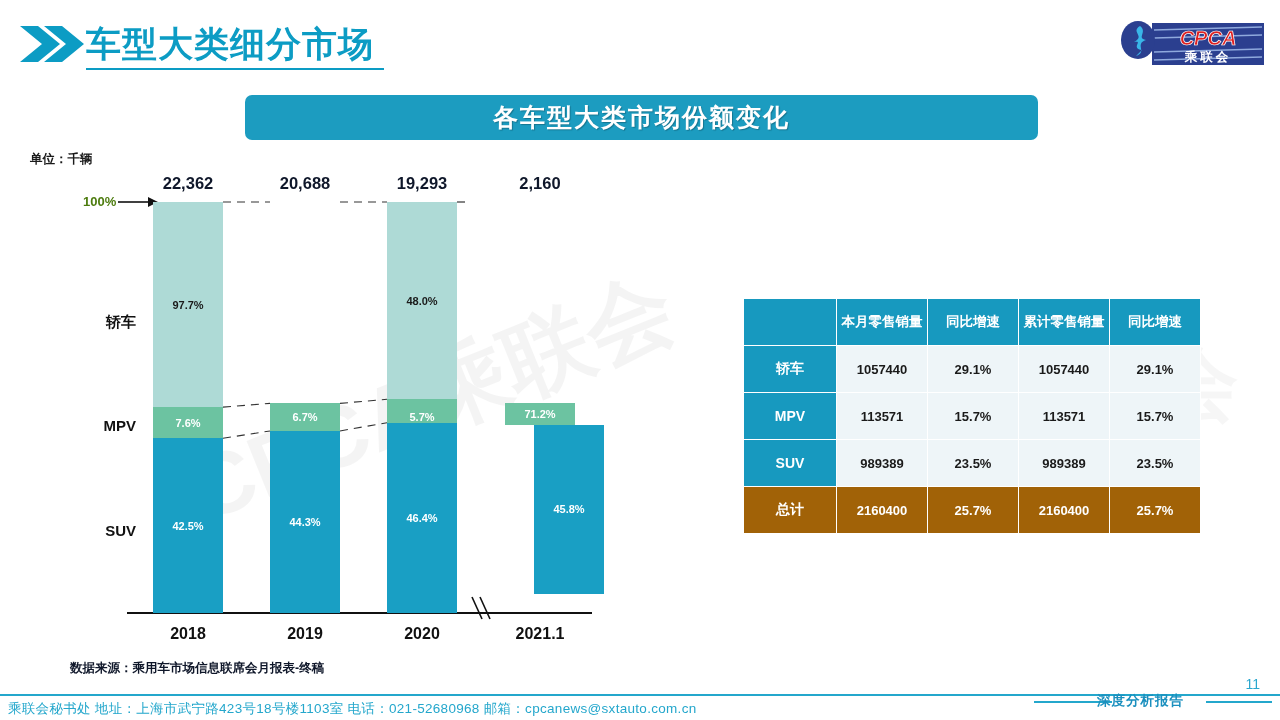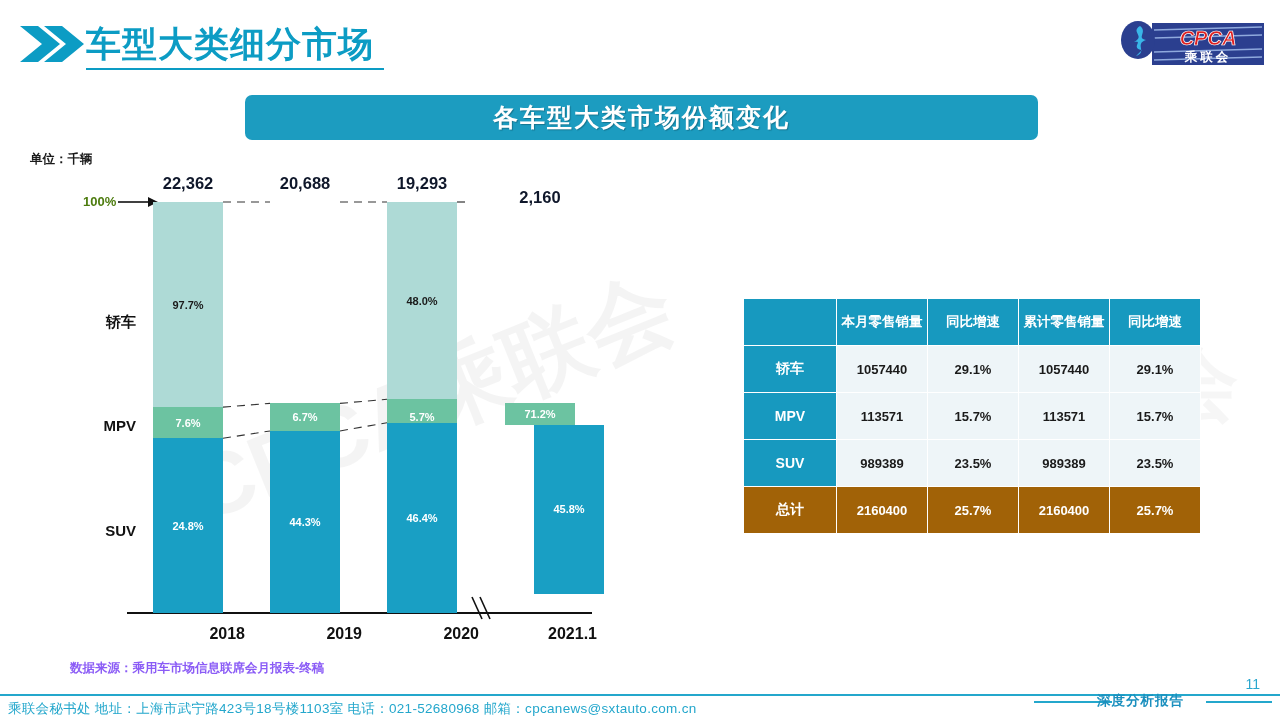--- a/index.html
+++ b/index.html
@@ -45,39 +45,39 @@
 
   
   #chart{position:absolute;left:0px;top:160px;width:640px;height:490px;}
   .bar-total{
     position:absolute;font-size:16.5px;font-weight:700;color:#0f172a;text-align:center;
   }
   .seg{position:absolute;display:flex;align-items:center;justify-content:center;font-size:11px;font-weight:700;}
   .seg-car{background:#AEDAD6;color:#1a1a1a;}
   .seg-mpv{background:#6CC3A1;color:#ffffff;}
   .seg-suv{background:#199FC4;color:#ffffff;}
-  .cat-lab{position:absolute;font-size:16px;font-weight:700;color:#111;text-align:right;}
+  .cat-lab{position:absolute;font-size:16px;font-weight:700;color:#111;text-align:center;}
   .row-lab{position:absolute;font-size:15px;font-weight:700;color:#111;text-align:right;}
   .pct100{position:absolute;font-size:13px;font-weight:700;color:#4d7c0f;}
 
   
   #tbl{position:absolute;left:743px;top:298px;border-collapse:collapse;}
   #tbl td,#tbl th{
     border:1.5px solid #ffffff;text-align:center;vertical-align:middle;
     font-size:13px;font-weight:700;color:#1a1a1a;
   }
   #tbl thead th{background:#1799BF;color:#ffffff;height:44px;font-size:13.5px;}
   #tbl thead th.corner{background:#1799BF;}
   #tbl tbody td.rowhdr{background:#1799BF;color:#ffffff;width:90px;height:44px;font-size:14px;}
   #tbl tbody td.val{background:#EEF5F8;width:88px;height:44px;margin-left:8px;}
   #tbl tbody tr.total td{background:#a16207;color:#ffffff;}
 
   
   .src{
-    position:absolute;left:70px;top:660px;font-size:12.5px;font-weight:700;color:#8b5cf6;
+    position:absolute;left:70px;top:660px;font-size:12.5px;font-weight:700;color:#0f172a;
   }
   .foot-rule{position:absolute;left:0;top:694px;width:1280px;height:1.6px;background:#24A7CC;}
   .foot-txt{
     position:absolute;left:8px;top:700px;font-size:13.5px;color:#24A7CC;white-space:nowrap;letter-spacing:.3px;
   }
   .foot-right{position:absolute;right:6px;top:686px;width:240px;height:30px;}
   .foot-right-label{
     position:absolute;right:96px;top:692px;font-size:13.5px;font-weight:700;color:#1A8FBE;
     font-family:"Liberation Serif","DejaVu Serif",serif;letter-spacing:1px;
   }
@@ -141,21 +141,21 @@
         <line x1="472" y1="437" x2="482" y2="459" stroke="#111" stroke-width="1.6"></line>
         <line x1="480" y1="437" x2="490" y2="459" stroke="#111" stroke-width="1.6"></line>
       </svg>
       <div class="seg seg-car" style="left: 153px; top: 42px; width: 70px; height: 205.089px;">
         <span>97.7%</span>
       </div>
       <div class="seg seg-mpv" style="left: 153px; top: 247.089px; width: 70px; height: 31.236px;">
         <span>7.6%</span>
       </div>
       <div class="seg seg-suv" style="left: 153px; top: 278.325px; width: 70px; height: 174.675px;">
-        <span>24.8%</span>
+        <span>42.5%</span>
       </div>
       <div class="bar-total" style="left: 137px; top: 14px; width: 102px;">22,362</div>
       <div class="cat-lab" style="left: 131px; top: 465px; width: 114px;">2018</div>
       <div class="seg seg-mpv" style="left: 270px; top: 243.39px; width: 70px; height: 27.537px;">
         <span>6.7%</span>
       </div>
       <div class="seg seg-suv" style="left: 270px; top: 270.927px; width: 70px; height: 182.073px;">
         <span>44.3%</span>
       </div>
       <div class="bar-total" style="left: 254px; top: 14px; width: 102px;">20,688</div>
@@ -170,21 +170,21 @@
         <span>46.4%</span>
       </div>
       <div class="bar-total" style="left: 371px; top: 14px; width: 102px;">19,293</div>
       <div class="cat-lab" style="left: 365px; top: 465px; width: 114px;">2020</div>
       <div class="seg seg-mpv" style="left: 505px; top: 242.979px; width: 70px; height: 21.783px;">
         <span>71.2%</span>
       </div>
       <div class="seg seg-suv" style="left: 534px; top: 264.762px; width: 70px; height: 169px;">
         <span>45.8%</span>
       </div>
-      <div class="bar-total" style="left: 489px; top: 28px; width: 102px;">2,160</div>
+      <div class="bar-total" style="left: 489px; top: 14px; width: 102px;">2,160</div>
       <div class="cat-lab" style="left: 483px; top: 465px; width: 114px;">2021.1</div>
       <div class="row-lab" style="left: 40px; top: 152.544px; width: 96px;">轿车</div>
       <div class="row-lab" style="left: 40px; top: 256.707px; width: 96px;">MPV</div>
       <div class="row-lab" style="left: 40px; top: 361.663px; width: 96px;">SUV</div>
     </div>
 
   <table id="tbl">
     <thead>
         <tr>
           <th class="corner" style="width: 90px;"></th>

